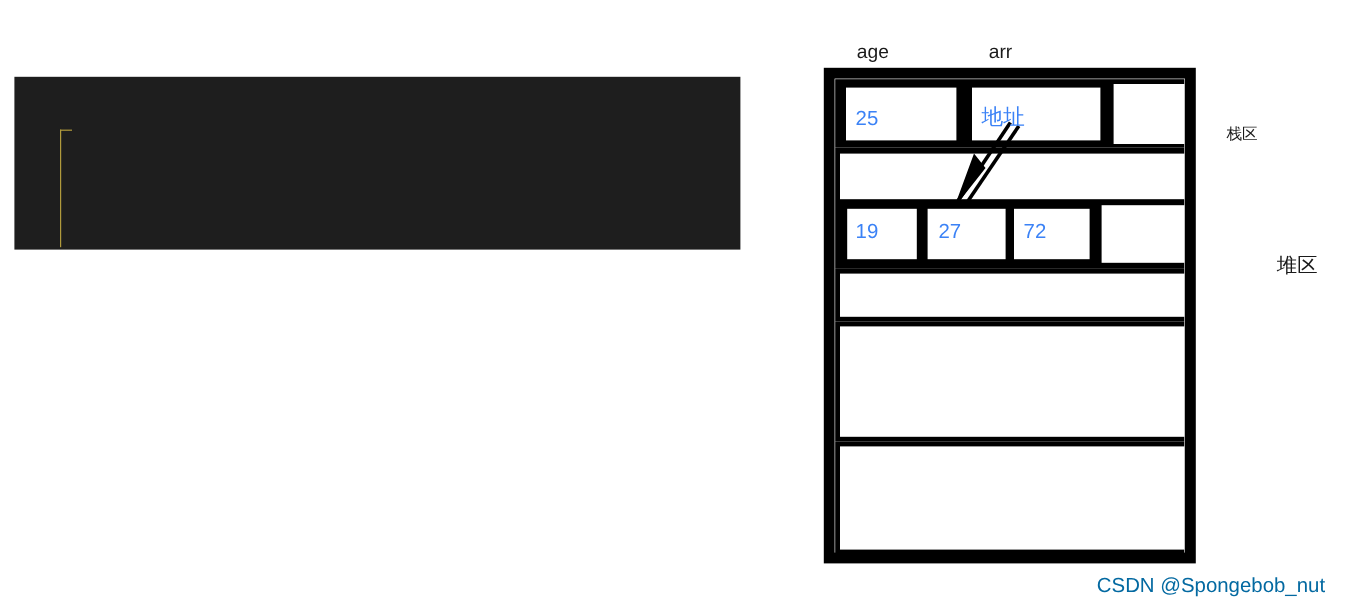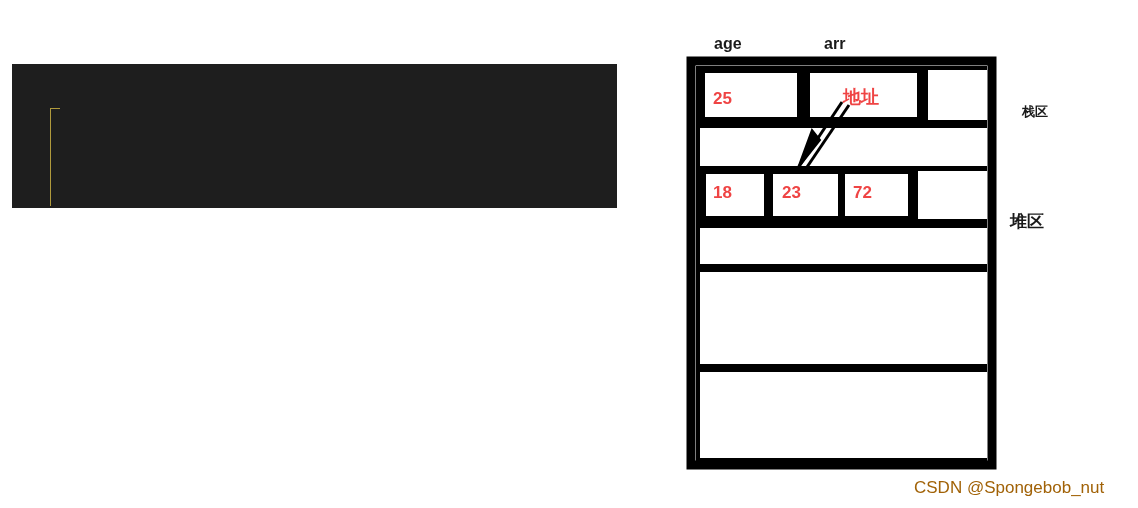--- a/index.html
+++ b/index.html
@@ -49,56 +49,55 @@
   }
 
   
   #diagram {
     position: absolute;
     left: 0;
     top: 0;
     width: 950px;
     height: 508px;
     pointer-events: none;
-    font-weight: bold;
   }
   #diagram svg { display: block; }
 
   .label-text {
     position: absolute;
     font-family: "Liberation Sans", "DejaVu Sans", sans-serif;
     font-size: 16px;
     color: #1a1a1a;
     white-space: nowrap;
   }
   #label-age  { left: 714px; top: 35px; }
   #label-arr  { left: 824px; top: 35px; }
   #label-stack { left: 1022px; top: 103px; font-size: 13px; }
-  #label-heap  { left: 1010px; top: 210px; font-size: 17px; }
+  #label-heap  { left: 1064px; top: 210px; font-size: 17px; }
 
   .cell-text {
     position: absolute;
     font-family: "Liberation Sans", "DejaVu Sans", sans-serif;
     font-size: 17px;
-    color: #ef4444;
+    color: #3b82f6;
     white-space: nowrap;
   }
   #cell-25   { left: 713px; top: 89px; }
-  #cell-addr { left: 843px; top: 85px; font-size: 18px; text-align: center; }
+  #cell-addr { left: 818px; top: 85px; font-size: 18px; text-align: center; }
   #cell-18   { left: 713px; top: 183px; }
   #cell-23   { left: 782px; top: 183px; }
   #cell-99   { left: 853px; top: 183px; }
 
   #watermark {
     position: absolute;
     left: 914px;
     top: 478px;
     font-family: "Liberation Sans", "DejaVu Sans", sans-serif;
     font-size: 17px;
-    color: #a16207;
+    color: #0369a1;
     white-space: nowrap;
   }
 </style>
 </head>
 <body>
 
 <div id="code-panel">
   <div id="indent-guide-top"></div>
   <div id="indent-guide"></div>
 
@@ -148,18 +147,18 @@
     </g>
   </svg>
 
   <div class="label-text" id="label-age">age</div>
   <div class="label-text" id="label-arr">arr</div>
   <div class="label-text" id="label-stack">栈区</div>
   <div class="label-text" id="label-heap">堆区</div>
 
   <div class="cell-text" id="cell-25">25</div>
   <div class="cell-text" id="cell-addr">地址</div>
-  <div class="cell-text" id="cell-18">18</div>
-  <div class="cell-text" id="cell-23">23</div>
+  <div class="cell-text" id="cell-18">19</div>
+  <div class="cell-text" id="cell-23">27</div>
   <div class="cell-text" id="cell-99">72</div>
 </div>
 
 <div id="watermark">CSDN @Spongebob_nut</div>
 
 </body></html>

